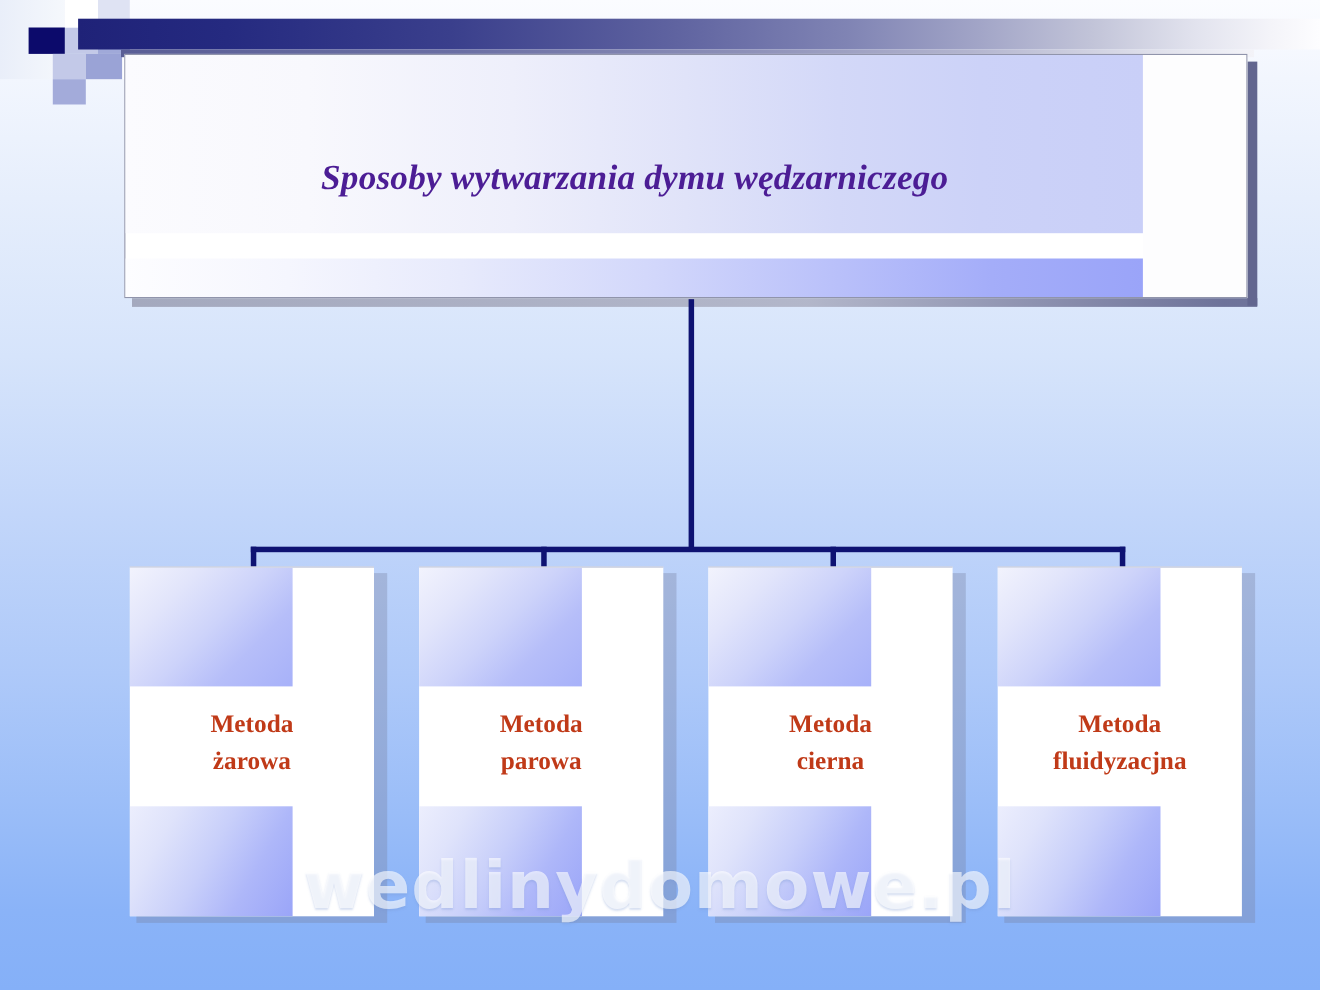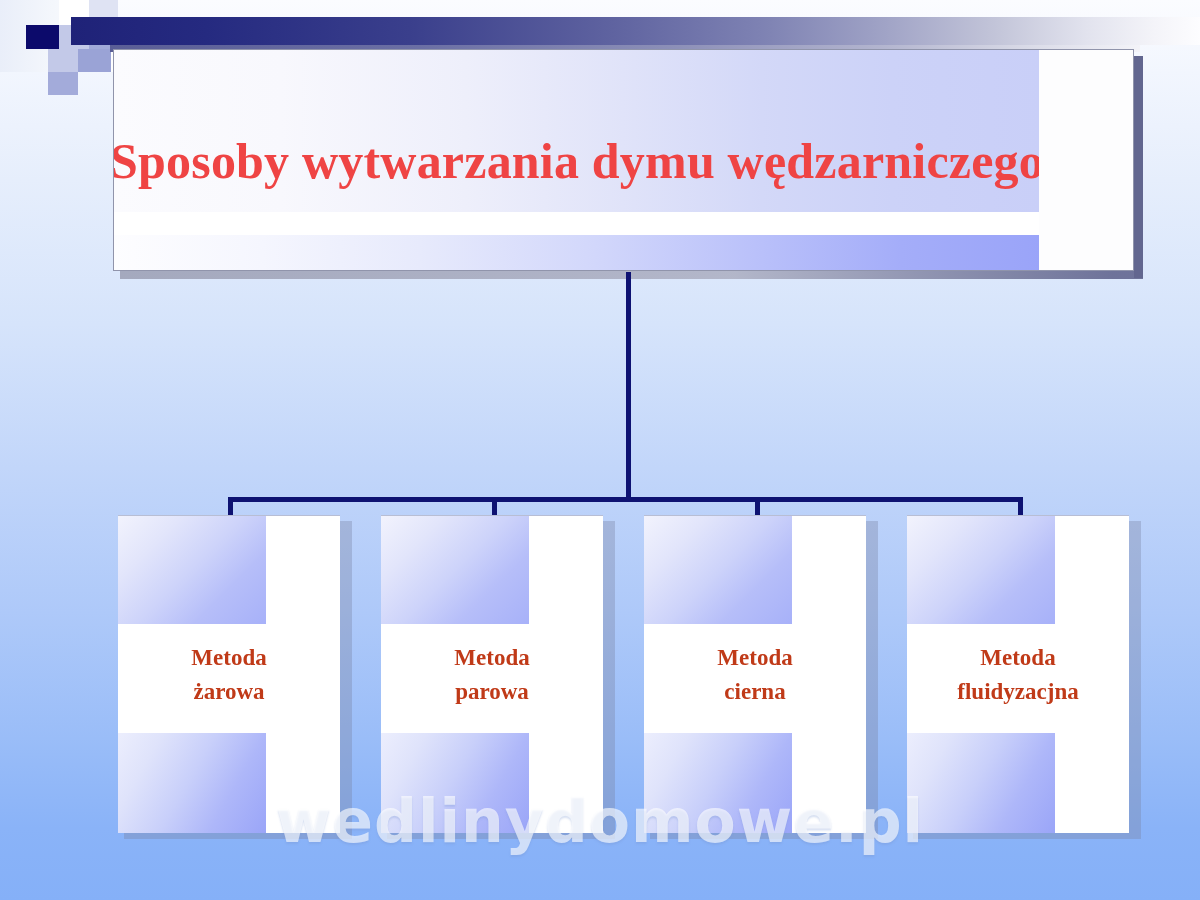--- a/index.html
+++ b/index.html
@@ -139,26 +139,27 @@
     background: linear-gradient(to right, #9ea2b7 0%, #aeb1c4 60%, #62668f 97%, #62668f 100%);
     opacity: .9;
   }
   .title-text {
     position: absolute;
     left: 0; top: 0;
     width: 926px; height: 222px;
     display: flex;
     align-items: center;
     justify-content: center;
-    color: #ef4444;
+    color: #4c1d95;
     font-family: "Liberation Serif", serif;
     font-weight: bold;
-    font-size: 50px;
+    font-size: 32px;
     letter-spacing: .2px;
     white-space: nowrap;
+    font-style: italic;
   }
 
   
   .conn { position: absolute; background: #0e1272; }
   .conn-vert-main { left: 626px; top: 272px; width: 5px; height: 228px; }
   .conn-horiz     { left: 228px; top: 497px; width: 795px; height: 5px; }
   .conn-drop      { top: 497px; width: 5px; height: 22px; }
 
   
   .leaf {
@@ -214,21 +215,21 @@
     font-size: 23px;
     line-height: 1.45;
     text-align: center;
     white-space: pre-line;
   }
 
   
   .watermark {
     position: absolute;
     left: 0;
-    top: 786px;
+    top: 770px;
     width: 1200px;
     text-align: center;
     font-family: "DejaVu Sans", sans-serif;
     font-weight: bold;
     font-size: 60px;
     letter-spacing: 1px;
     color: rgba(255,255,255,.62);
     text-shadow: 0 2px 2px rgba(120,150,210,.30);
     pointer-events: none;
     user-select: none;

